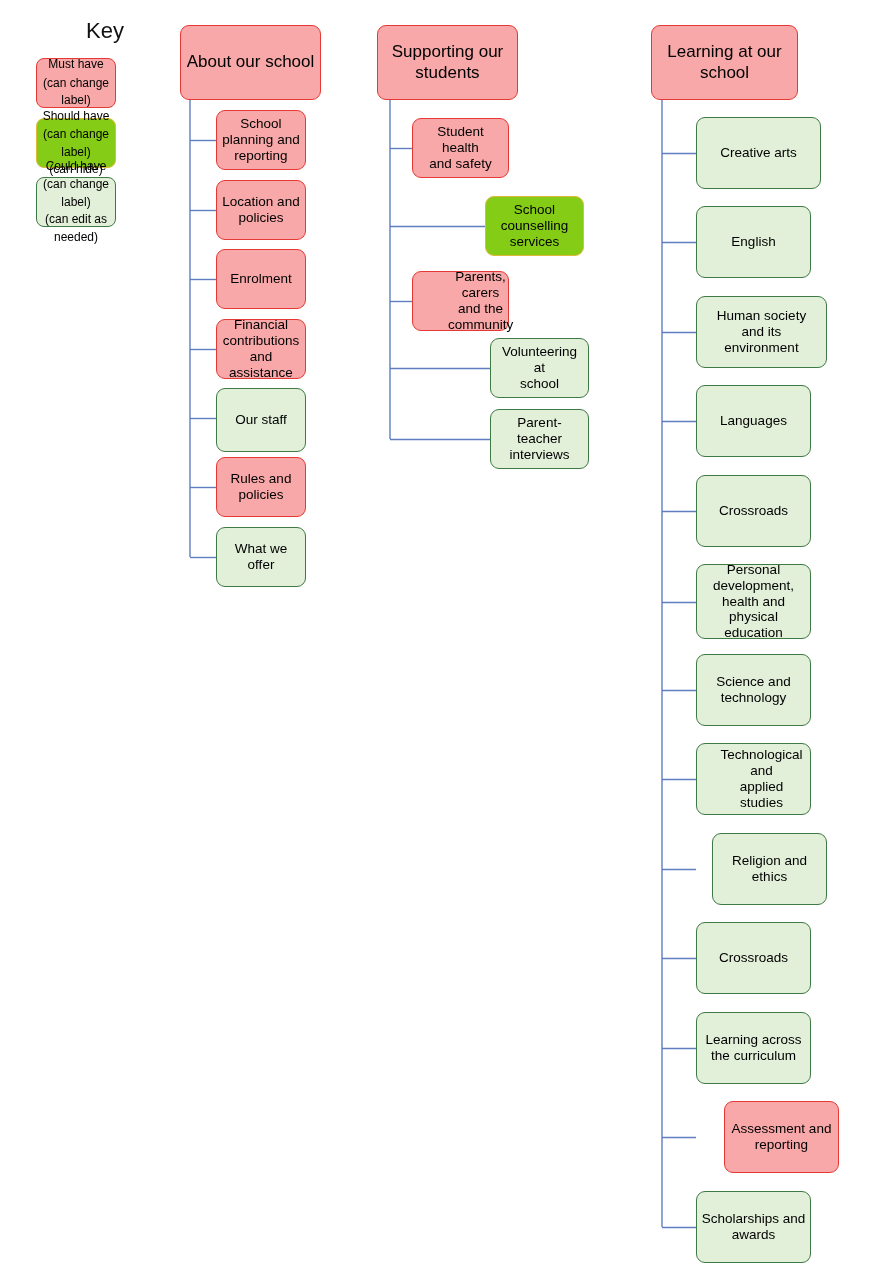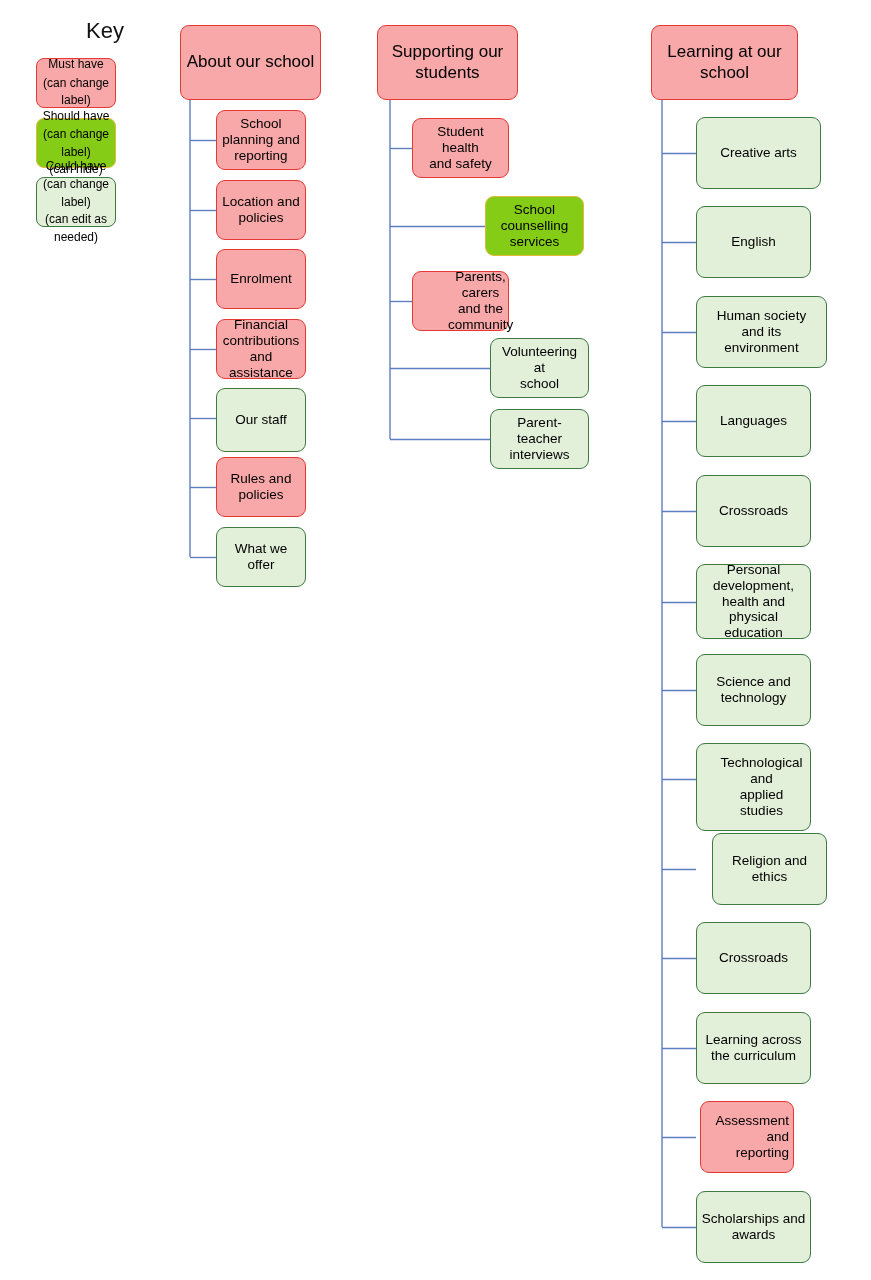--- a/index.html
+++ b/index.html
@@ -189,25 +189,25 @@
 and its
 environment</div>
       <div class="node could child-node" style="left: 696px; top: 385px; width: 115px; height: 72px;">Languages</div>
       <div class="node could child-node" style="left: 696px; top: 475px; width: 115px; height: 72px;">Crossroads</div>
       <div class="node could child-node" style="left: 696px; top: 564px; width: 115px; height: 75px;">Personal
 development,
 health and
 physical education</div>
       <div class="node could child-node" style="left: 696px; top: 654px; width: 115px; height: 72px;">Science and
 technology</div>
-      <div class="node could child-node" style="left: 696px; top: 743px; width: 115px; height: 88px; padding-left: 20px;">Technological and
+      <div class="node could child-node" style="left: 696px; top: 743px; width: 115px; height: 72px; padding-left: 20px;">Technological and
 applied studies</div>
       <div class="node could child-node" style="left: 696px; top: 833px; width: 115px; height: 72px; margin-left: 16px;">Religion and
 ethics</div>
       <div class="node could child-node" style="left: 696px; top: 922px; width: 115px; height: 72px;">Crossroads</div>
       <div class="node could child-node" style="left: 696px; top: 1012px; width: 115px; height: 72px;">Learning across
 the curriculum</div>
-      <div class="node must child-node" style="left: 700px; top: 1101px; width: 94px; height: 72px; text-align: right;">Assessment and
+      <div class="node must child-node" style="left: 724px; top: 1101px; width: 115px; height: 72px;">Assessment and
 reporting</div>
       <div class="node could child-node" style="left: 696px; top: 1191px; width: 115px; height: 72px;">Scholarships and
 awards</div>
     </div>
 </div>
 
 </body></html>

